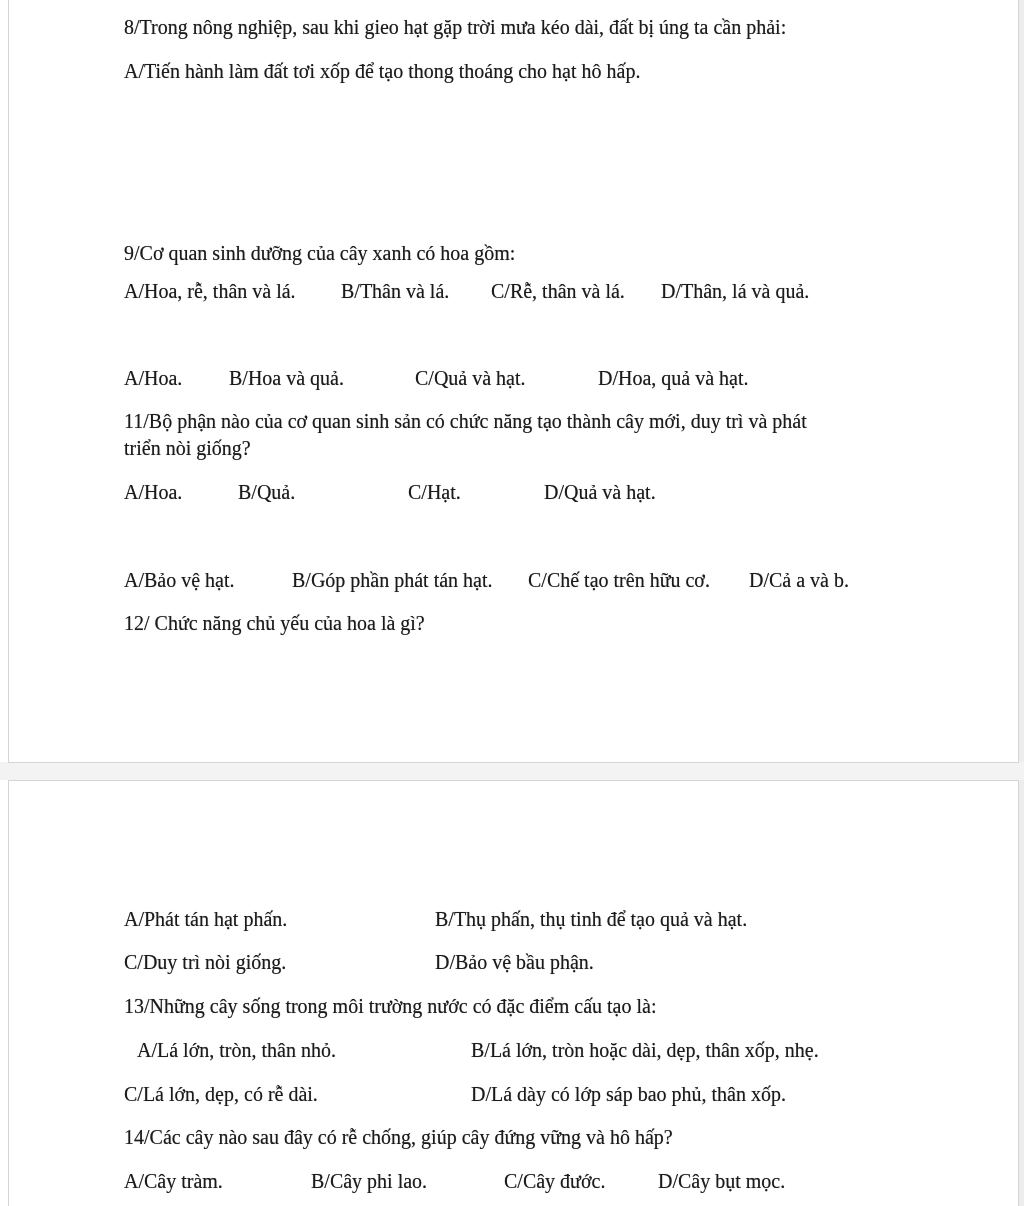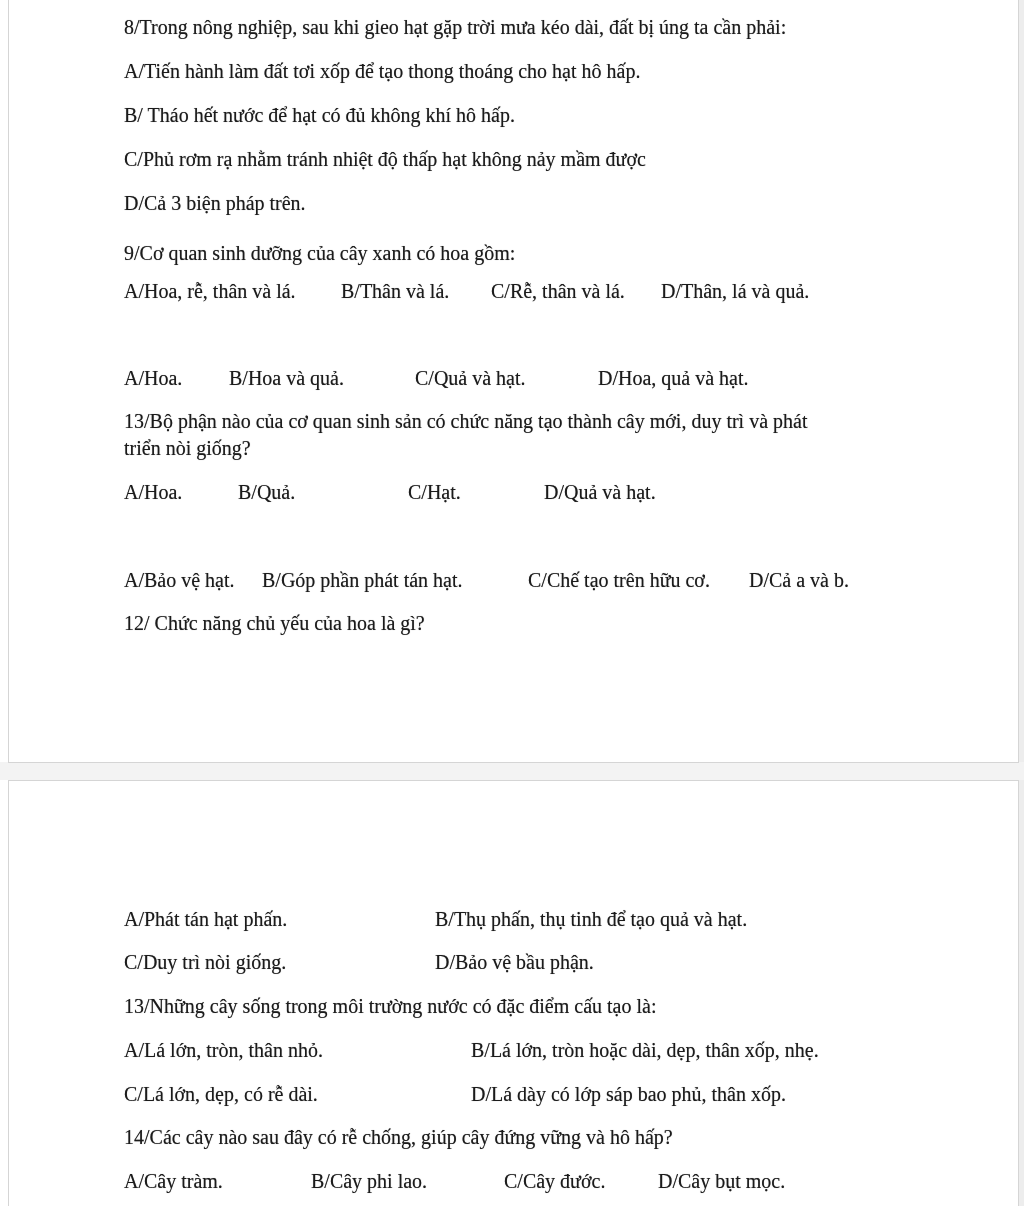--- a/index.html
+++ b/index.html
@@ -53,71 +53,68 @@
 </style>
 </head>
 <body>
 
 <div class="right-strip"></div>
 <div class="gap-band"></div>
 
 <div class="page page-1">
   <div class="line" style="top:14px">8/Trong nông nghiệp, sau khi gieo hạt gặp trời mưa kéo dài, đất bị úng ta cần phải:</div>
   <div class="line" style="top:58px">A/Tiến hành làm đất tơi xốp để tạo thong thoáng cho hạt hô hấp.</div>
-  <div class="line" style="top:102px">B/ Tháo hết nước để hạt có đủ không khí hô hấp.</div>
-  <div class="line" style="top:146px">C/Phủ rơm rạ nhằm tránh nhiệt độ thấp hạt không nảy mầm được</div>
-  <div class="line" style="top:190px">D/Cả 3 biện pháp trên.</div>
 
   <div class="line" style="top:240px">9/Cơ quan sinh dưỡng của cây xanh có hoa gồm:</div>
   <div class="line opt-row" style="top:278px">
     <span class="opt" style="left:0">A/Hoa, rễ, thân và lá.</span>
     <span class="opt" style="left:217px">B/Thân và lá.</span>
     <span class="opt" style="left:367px">C/Rễ, thân và lá.</span>
     <span class="opt" style="left:537px">D/Thân, lá và quả.</span>
   </div>
 
   <div class="line opt-row" style="top:365px">
     <span class="opt" style="left:0">A/Hoa.</span>
     <span class="opt" style="left:105px">B/Hoa và quả.</span>
     <span class="opt" style="left:291px">C/Quả và hạt.</span>
     <span class="opt" style="left:474px">D/Hoa, quả và hạt.</span>
   </div>
 
-  <div class="line" style="top:408px">13/Bộ phận nào của cơ quan sinh sản có chức năng tạo thành cây mới, duy trì và phát
+  <div class="line" style="top:408px">11/Bộ phận nào của cơ quan sinh sản có chức năng tạo thành cây mới, duy trì và phát
 triển nòi giống?</div>
   <div class="line opt-row" style="top:479px">
     <span class="opt" style="left:0">A/Hoa.</span>
     <span class="opt" style="left:114px">B/Quả.</span>
     <span class="opt" style="left:284px">C/Hạt.</span>
     <span class="opt" style="left:420px">D/Quả và hạt.</span>
   </div>
 
   <div class="line opt-row" style="top:567px">
     <span class="opt" style="left:0">A/Bảo vệ hạt.</span>
-    <span class="opt" style="left:138px">B/Góp phần phát tán hạt.</span>
+    <span class="opt" style="left:168px">B/Góp phần phát tán hạt.</span>
     <span class="opt" style="left:404px">C/Chế tạo trên hữu cơ.</span>
     <span class="opt" style="left:625px">D/Cả a và b.</span>
   </div>
 
   <div class="line" style="top:610px">12/ Chức năng chủ yếu của hoa là gì?</div>
 </div>
 
 <div class="page page-2">
   <div class="line opt-row" style="top:125px">
     <span class="opt" style="left:0">A/Phát tán hạt phấn.</span>
     <span class="opt" style="left:311px">B/Thụ phấn, thụ tinh để tạo quả và hạt.</span>
   </div>
   <div class="line opt-row" style="top:168px">
     <span class="opt" style="left:0">C/Duy trì nòi giống.</span>
     <span class="opt" style="left:311px">D/Bảo vệ bầu phận.</span>
   </div>
 
   <div class="line" style="top:212px">13/Những cây sống trong môi trường nước có đặc điểm cấu tạo là:</div>
   <div class="line opt-row" style="top:256px">
-    <span class="opt" style="left:0">A/Lá lớn, tròn, thân nhỏ.</span>
+    <span class="opt" style="left:13px">A/Lá lớn, tròn, thân nhỏ.</span>
     <span class="opt" style="left:347px">B/Lá lớn, tròn hoặc dài, dẹp, thân xốp, nhẹ.</span>
   </div>
   <div class="line opt-row" style="top:300px">
     <span class="opt" style="left:0">C/Lá lớn, dẹp, có rễ dài.</span>
     <span class="opt" style="left:347px">D/Lá dày có lớp sáp bao phủ, thân xốp.</span>
   </div>
 
   <div class="line" style="top:343px">14/Các cây nào sau đây có rễ chống, giúp cây đứng vững và hô hấp?</div>
   <div class="line opt-row" style="top:387px">
     <span class="opt" style="left:0">A/Cây tràm.</span>

